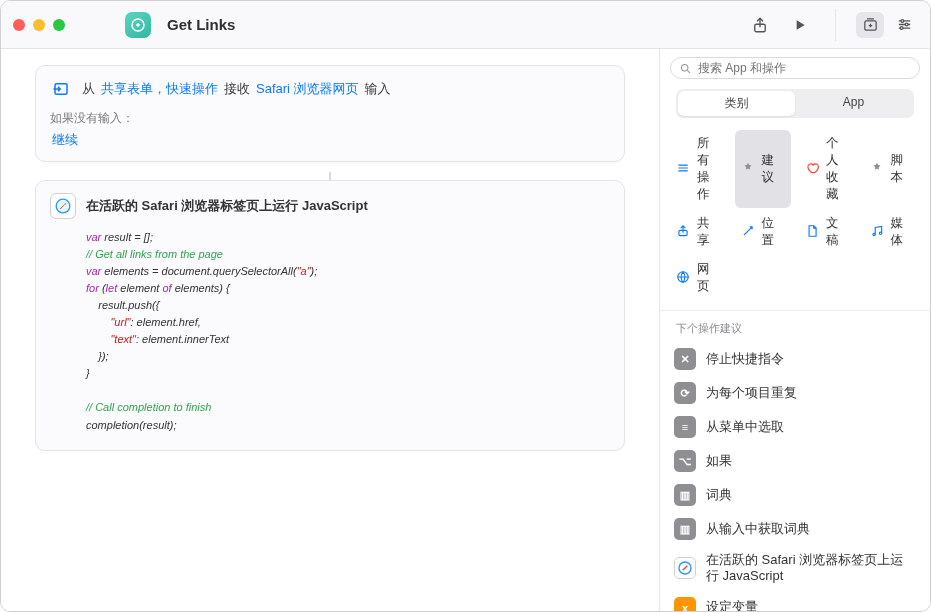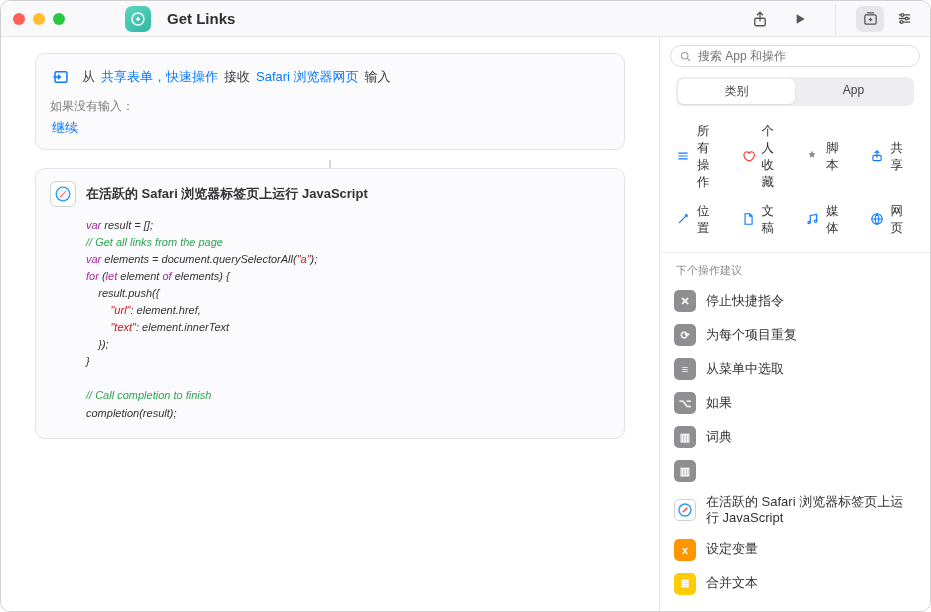--- a/index.html
+++ b/index.html
@@ -1,18 +1,18 @@
 <!DOCTYPE html>
 <html><head>
 <meta charset="utf-8">
 <style>
 * { margin: 0; padding: 0; box-sizing: border-box; font-family: -apple-system, "SF Pro Text", "Helvetica Neue", Arial, sans-serif; }
 body { width: 931px; height: 612px; background: #fff; overflow: hidden; }
 .window { width: 100%; height: 100%; border: 1px solid #d0d0d0; border-radius: 10px; overflow: hidden; display: flex; flex-direction: column; background: #fff; }
-.titlebar { height: 36px; display: flex; align-items: center; padding: 0 12px; border-bottom: 1px solid #e5e5e5; gap: 10px; background: #f9f9fb; }
+.titlebar { height: 48px; display: flex; align-items: center; padding: 0 12px; border-bottom: 1px solid #e5e5e5; gap: 10px; background: #f9f9fb; }
 .traffic { display: flex; gap: 8px; margin-right: 10px; }
 .traffic span { width: 12px; height: 12px; border-radius: 50%; display: block; }
 .t-close { background: #ff5f57; }
 .t-min { background: #febc2e; }
 .t-max { background: #28c840; }
 .app-icon { width: 26px; height: 26px; border-radius: 7px; background: linear-gradient(145deg,#5cd6c2,#2fb7a3); display: flex; align-items: center; justify-content: center; color: #fff; margin-left: 40px; }
 .app-icon svg { width: 16px; height: 16px; }
 .title { font-size: 15px; font-weight: 600; color: #2f2f2f; margin-left: 6px; }
 .titlebar-spacer { flex: 1; }
 .tb-btn { width: 30px; height: 30px; border-radius: 6px; display: flex; align-items: center; justify-content: center; color: #555; cursor: pointer; }
@@ -184,20 +184,26 @@
         <div class="seg-btn active">类别</div>
         <div class="seg-btn">App</div>
       </div>
       <div class="cats" id="cats">
           <div class="cat">
             <span style="color:#0a7aff"><svg viewBox="0 0 24 24" fill="none" stroke="currentColor" stroke-width="2">
                 <path d="M4 7h16M4 12h16M4 17h16"></path>
               </svg></span>
             <span>所有操作</span>
           </div>
+          <div class="cat sel">
+            <span style="color:#8e8e93"><svg viewBox="0 0 24 24" fill="currentColor">
+                <path d="M12 3l2 4 4 .6-3 3 .7 4.2L12 13l-3.7 1.8L9 10.6 6 7.6 10 7z"></path>
+              </svg></span>
+            <span>建议</span>
+          </div>
           <div class="cat">
             <span style="color:#ff3b30"><svg viewBox="0 0 24 24" fill="none" stroke="currentColor" stroke-width="2">
                 <path d="M12 20s-7-4.3-7-10a5 5 0 0 1 9-3 5 5 0 0 1 9 3c0 5.7-7 10-7 10z"></path>
               </svg></span>
             <span>个人收藏</span>
           </div>
           <div class="cat">
             <span style="color:#8e8e93"><svg viewBox="0 0 24 24" fill="currentColor">
                 <path d="M12 3l2 4 4 .6-3 3 .7 4.2L12 13l-3.7 1.8L9 10.6 6 7.6 10 7z"></path>
               </svg></span>
@@ -256,20 +262,21 @@
           <div class="sugg">
             <span class="ic ic-gray">⌥</span>
             <span class="txt">如果</span>
           </div>
           <div class="sugg">
             <span class="ic ic-gray">▥</span>
             <span class="txt">词典</span>
           </div>
           <div class="sugg">
             <span class="ic ic-gray">▥</span>
+            <span class="txt">从输入中获取词典</span>
           </div>
           <div class="sugg">
             <span class="ic ic-safari">
               <svg viewBox="0 0 24 24" width="16" height="16">
                 <circle cx="12" cy="12" r="10" fill="#1f9bff"></circle>
                 <circle cx="12" cy="12" r="8" fill="#fff"></circle>
                 <path d="M12 12 L15.5 8.5 L12 12 L8.5 15.5" stroke="#ff3b30" stroke-width="2"></path>
               </svg>
             </span>
             <span class="txt">在活跃的 Safari 浏览器标签页上运行 JavaScript</span>

